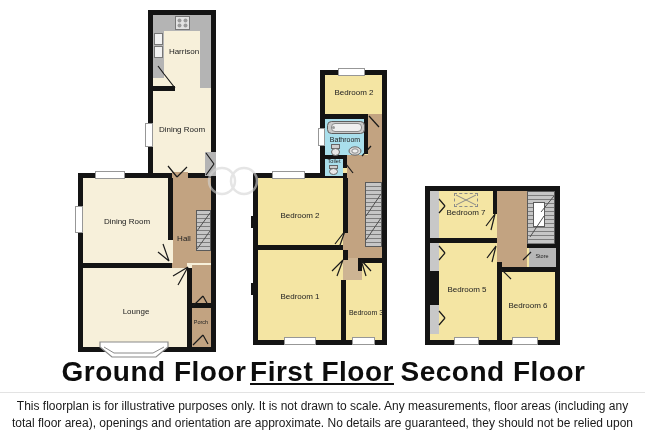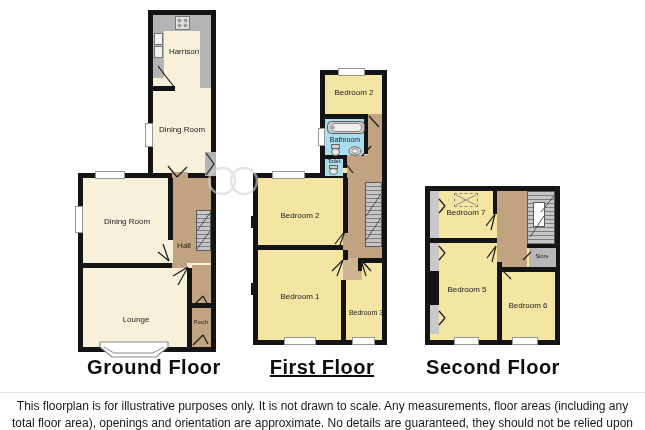--- a/index.html
+++ b/index.html
@@ -16,21 +16,21 @@
   .gray{background:var(--counter-gray,#b4b4b4);}
   .eaves{background:var(--eaves-gray,#c8c8c8);}
   .store{background:var(--store-gray,#b7b7b7);}
   .stairs{position:absolute;box-sizing:border-box;border:1px solid #5a5a5a;
           background:repeating-linear-gradient(to bottom,var(--stairs-gray,#c6c6c6) 0 3px,#7d7d7d 3px 4px);}
   .win{position:absolute;background:#fff;border:1px solid #979797;box-sizing:border-box;}
   .lbl{position:absolute;font-size:8px;line-height:1;color:#222;white-space:nowrap;
        transform:translate(-50%,-50%);text-align:center;}
   .lbl.tiny{font-size:5.5px;}
   .lbl.sm{font-size:7px;}
-  .floor-title{position:absolute;transform:translateX(-50%);font-size:20px;font-weight:bold;
+  .floor-title{position:absolute;transform:translateX(-50%);font-size:28px;font-weight:bold;
        color:#0d0d0d;white-space:nowrap;letter-spacing:0.5px;}
   .watermark{position:absolute;left:215px;top:188px;font-family:"DejaVu Serif",serif;
        font-size:31px;color:var(--watermark-gray,#c4c4c4);opacity:0.55;letter-spacing:1px;
        white-space:nowrap;pointer-events:none;}
   .disclaimer{position:absolute;left:0;right:0;top:392px;border-top:1px solid #e3e3e3;
        padding:5px 8px 0 8px;font-size:12px;line-height:1.4;color:#1a1a1a;text-align:center;}
   .appliance{position:absolute;background:#f2f2f2;border:1px solid #777;box-sizing:border-box;}
   .skylight{position:absolute;border:1px dashed #8a8a8a;box-sizing:border-box;}
   .overlay{position:absolute;left:0;top:0;pointer-events:none;}
 </style>
@@ -69,22 +69,22 @@
   <div class="wall" style="left:192px;top:303px;width:19px;height:5px;"></div>
   <div class="stairs" style="left:196px;top:210px;width:15px;height:41px;"></div>
 
   <div class="win" style="left:145px;top:123px;width:8px;height:24px;"></div>
   <div class="win" style="left:95px;top:171px;width:30px;height:8px;"></div>
   <div class="win" style="left:75px;top:206px;width:8px;height:27px;"></div>
 
   <div class="lbl" style="left:184px;top:52px;">Harrison</div>
   <div class="lbl" style="left:182px;top:130px;">Dining Room</div>
   <div class="lbl" style="left:127px;top:222px;">Dining Room</div>
-  <div class="lbl" style="left:184px;top:246px;">Hall</div>
-  <div class="lbl" style="left:136px;top:320px;">Lounge</div>
+  <div class="lbl" style="left:184px;top:239px;">Hall</div>
+  <div class="lbl" style="left:136px;top:312px;">Lounge</div>
   <div class="lbl tiny" style="left:201px;top:323px;">Porch</div>
 
   <div class="sect yellow" style="left:320px;top:70px;width:67px;height:108px;"></div>
   <div class="sect yellow" style="left:253px;top:173px;width:134px;height:172px;"></div>
 
   <div class="room brown" style="left:368px;top:114px;width:14px;height:64px;"></div>
   <div class="room brown" style="left:347px;top:155px;width:21px;height:23px;"></div>
   <div class="wall" style="left:325px;top:114px;width:43px;height:5px;"></div>
   <div class="room blue" style="left:325px;top:119px;width:39px;height:36px;"></div>
   <div class="wall" style="left:364px;top:114px;width:4px;height:40px;"></div>

